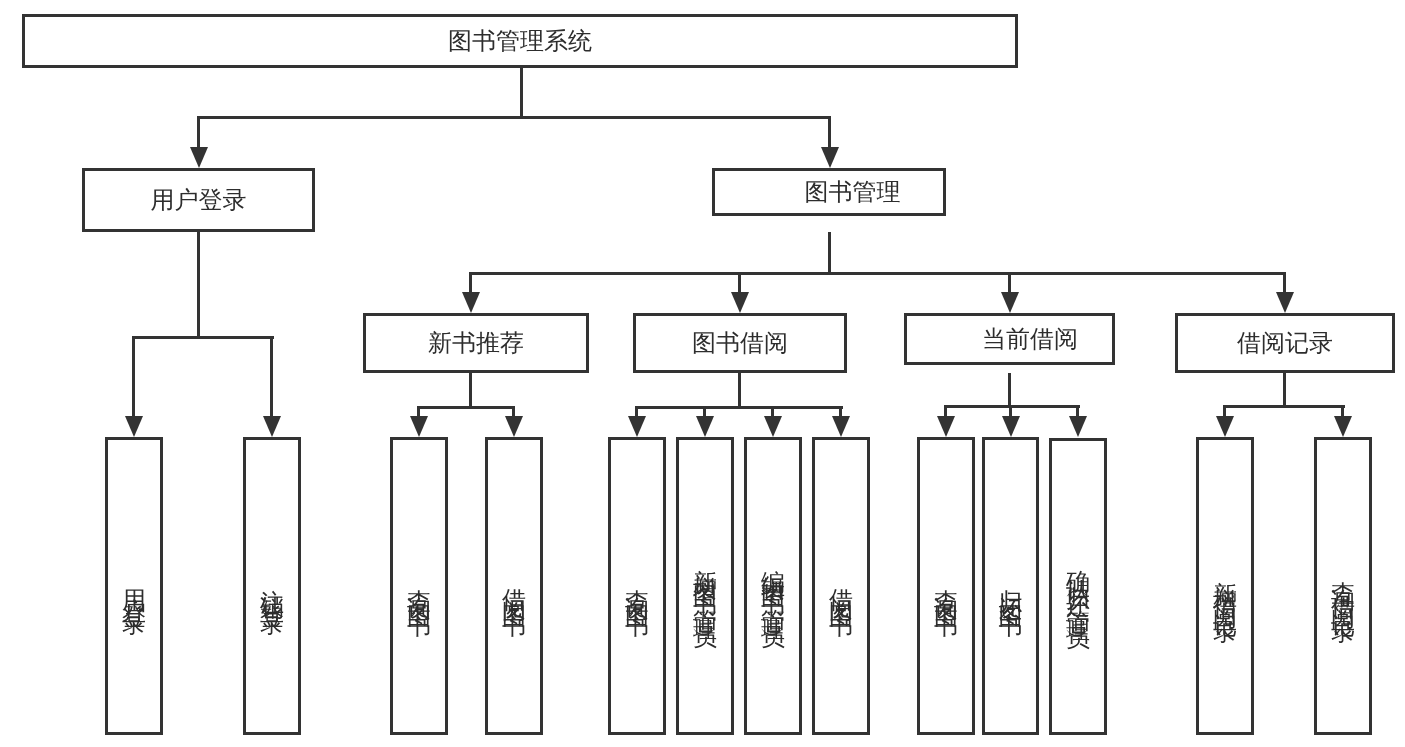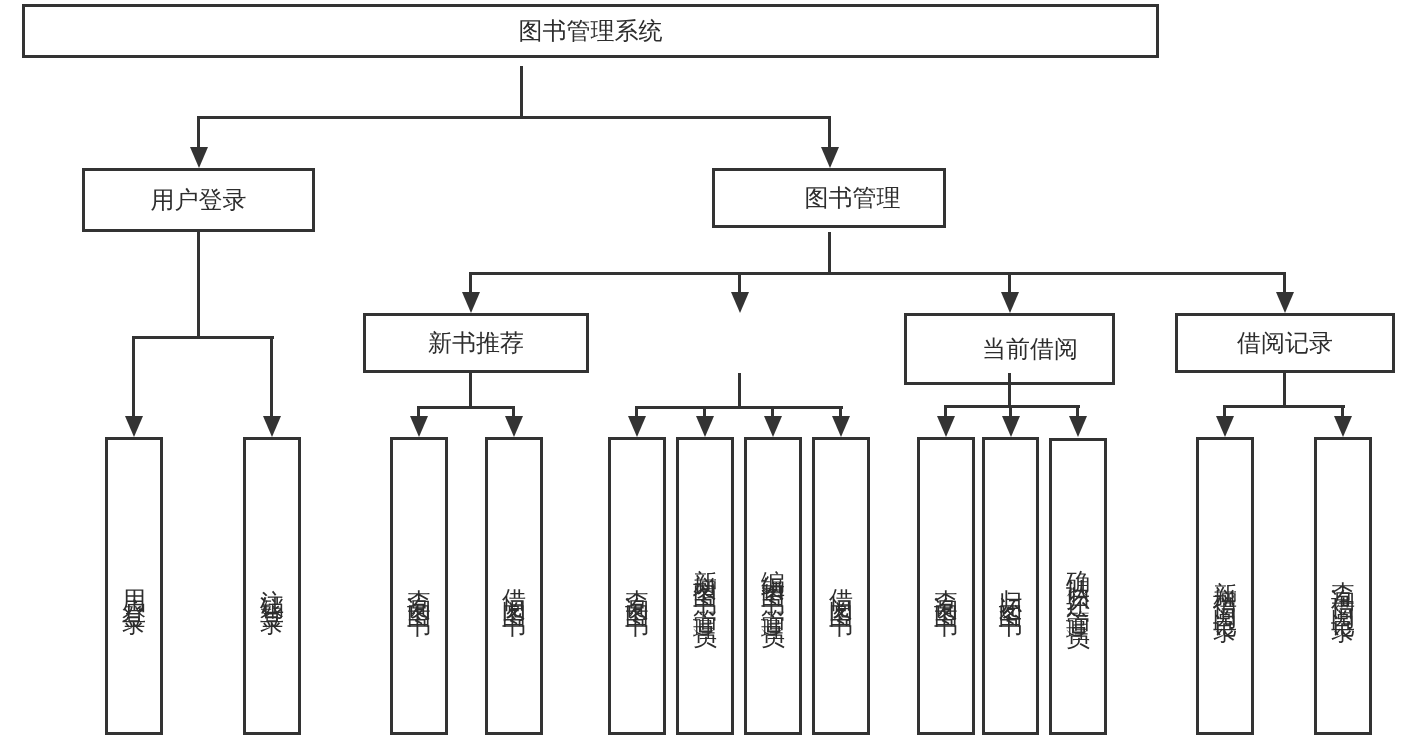--- a/index.html
+++ b/index.html
@@ -45,35 +45,35 @@
     color:#c2c2c2;
     white-space:nowrap;
     letter-spacing:0.5px;
   }
 </style>
 </head>
 <body>
 
 <div id="canvas">
 
-  <div class="box" style="left:22px;top:4px;width:1137px;height:54px;font-family:Liberation Serif, serif;">
+  <div class="box" style="left:22px;top:14px;width:996px;height:54px;font-family:Liberation Serif, serif;">
     <span>图书管理系统</span>
   </div>
 
   <div class="line" style="left:520px;top:66px;width:3px;height:53px;"></div>
   <div class="line" style="left:197px;top:116px;width:634px;height:3px;"></div>
   <div class="line" style="left:197px;top:116px;width:3px;height:33px;"></div>
   <div class="arrow" style="left:190px;top:147px;"></div>
   <div class="line" style="left:828px;top:116px;width:3px;height:33px;"></div>
   <div class="arrow" style="left:821px;top:147px;"></div>
 
   <div class="box" style="left:82px;top:168px;width:233px;height:64px;">
     <span>用户登录</span>
   </div>
-  <div class="box" style="left:712px;top:168px;width:234px;height:60px;padding-left:47px;">
+  <div class="box" style="left:712px;top:168px;width:234px;height:48px;padding-left:47px;">
     <span>图书管理</span>
   </div>
 
   <div class="line" style="left:197px;top:232px;width:3px;height:107px;"></div>
   <div class="line" style="left:133px;top:336px;width:141px;height:3px;"></div>
   <div class="line" style="left:132px;top:336px;width:3px;height:82px;"></div>
   <div class="arrow" style="left:125px;top:416px;"></div>
   <div class="line" style="left:270px;top:336px;width:3px;height:82px;"></div>
   <div class="arrow" style="left:263px;top:416px;"></div>
 
@@ -84,21 +84,24 @@
   <div class="line" style="left:738px;top:272px;width:3px;height:22px;"></div>
   <div class="arrow" style="left:731px;top:292px;"></div>
   <div class="line" style="left:1008px;top:272px;width:3px;height:22px;"></div>
   <div class="arrow" style="left:1001px;top:292px;"></div>
   <div class="line" style="left:1283px;top:272px;width:3px;height:22px;"></div>
   <div class="arrow" style="left:1276px;top:292px;"></div>
 
   <div class="box" style="left:363px;top:313px;width:226px;height:60px;">
     <span>新书推荐</span>
   </div>
-  <div class="box" style="left:904px;top:313px;width:211px;height:72px;padding-left:41px;">
+  <div class="box" style="left:633px;top:313px;width:214px;height:60px;">
+    <span>图书借阅</span>
+  </div>
+  <div class="box" style="left:904px;top:313px;width:211px;height:52px;padding-left:41px;">
     <span>当前借阅</span>
   </div>
   <div class="box" style="left:1175px;top:313px;width:220px;height:60px;">
     <span>借阅记录</span>
   </div>
 
   <div class="line" style="left:469px;top:373px;width:3px;height:36px;"></div>
   <div class="line" style="left:417px;top:406px;width:98px;height:3px;"></div>
   <div class="line" style="left:417px;top:406px;width:3px;height:12px;"></div>
   <div class="arrow" style="left:410px;top:416px;"></div>

